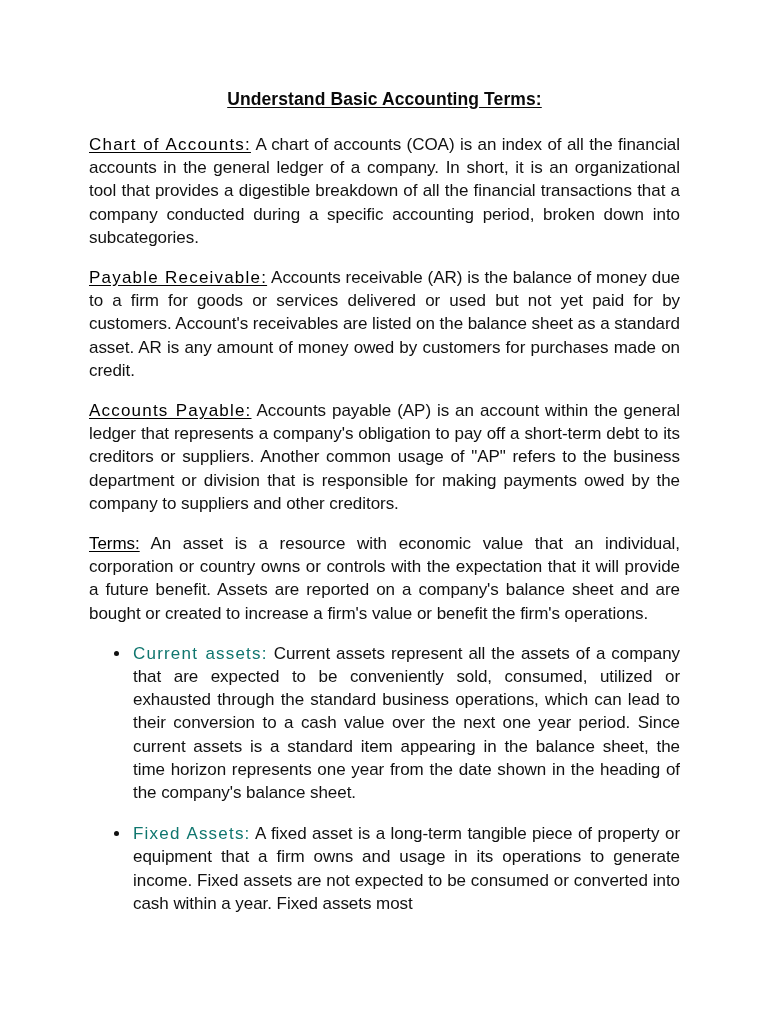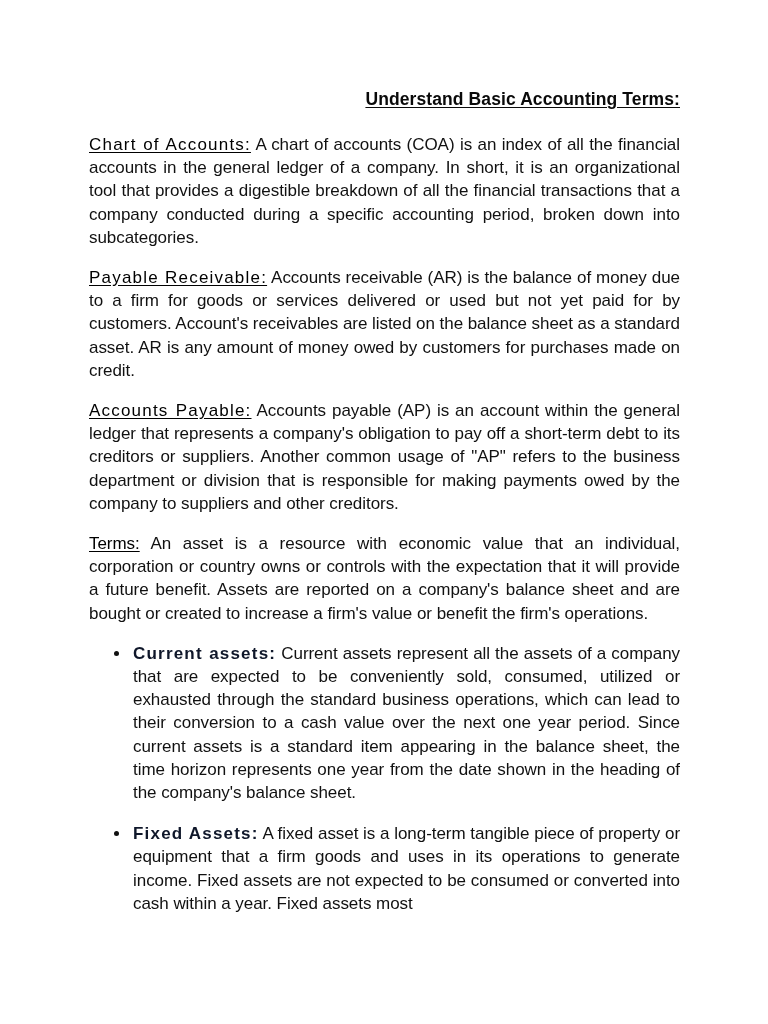--- a/index.html
+++ b/index.html
@@ -23,21 +23,21 @@
     padding: 0;
     overflow: hidden;
   }
   .content {
     position: absolute;
     left: 89px;
     top: 88px;
     width: 591px;
   }
   .doc-title {
-    text-align: right;
+    text-align: center;
     font-size: 17.5px;
     font-weight: bold;
     text-decoration: underline;
     text-underline-offset: 2px;
     letter-spacing: 0.1px;
     margin: 0 0 22px 0;
     line-height: 23px;
     color: #0a0a0a;
   }
   p.para {
@@ -55,23 +55,23 @@
   .term {
     font-weight: normal;
     text-decoration: underline;
     text-underline-offset: 1.5px;
     color: #000000;
   }
   .term-spaced {
     letter-spacing: 1.2px;
   }
   .term-nounderline {
-    font-weight: bold;
+    font-weight: normal;
     text-decoration: none;
-    color: #0f172a;
+    color: #0f766e;
   }
   ul.bullets {
     list-style: none;
     margin: 0;
     padding: 0;
   }
   ul.bullets > li {
     position: relative;
     margin: 0 0 18px 0;
     padding-left: 44px;
@@ -123,18 +123,18 @@
       <span class="term">Terms:</span><span> An asset is a resource with economic value that an individual, corporation or country owns or controls with the expectation that it will provide a future benefit. Assets are reported on a company's balance sheet and are bought or created to increase a firm's value or benefit the firm's operations.</span>
     </p>
 
     <ul class="bullets">
       <li>
         <span class="dot"></span>
         <span class="bullet-text"><span class="term-nounderline term-spaced">Current assets:</span><span> Current assets represent all the assets of a company that are expected to be conveniently sold, consumed, utilized or exhausted through the standard business operations, which can lead to their conversion to a cash value over the next one year period. Since current assets is a standard item appearing in the balance sheet, the time horizon represents one year from the date shown in the heading of the company's balance sheet.</span></span>
       </li>
       <li>
         <span class="dot"></span>
-        <span class="bullet-text"><span class="term-nounderline term-spaced">Fixed Assets:</span><span> A fixed asset is a long-term tangible piece of property or equipment that a firm goods and uses in its operations to generate income. Fixed assets are not expected to be consumed or converted into cash within a year. Fixed assets most</span></span>
+        <span class="bullet-text"><span class="term-nounderline term-spaced">Fixed Assets:</span><span> A fixed asset is a long-term tangible piece of property or equipment that a firm owns and usage in its operations to generate income. Fixed assets are not expected to be consumed or converted into cash within a year. Fixed assets most</span></span>
       </li>
     </ul>
 
   </div>
 </div>
 
 </body></html>

